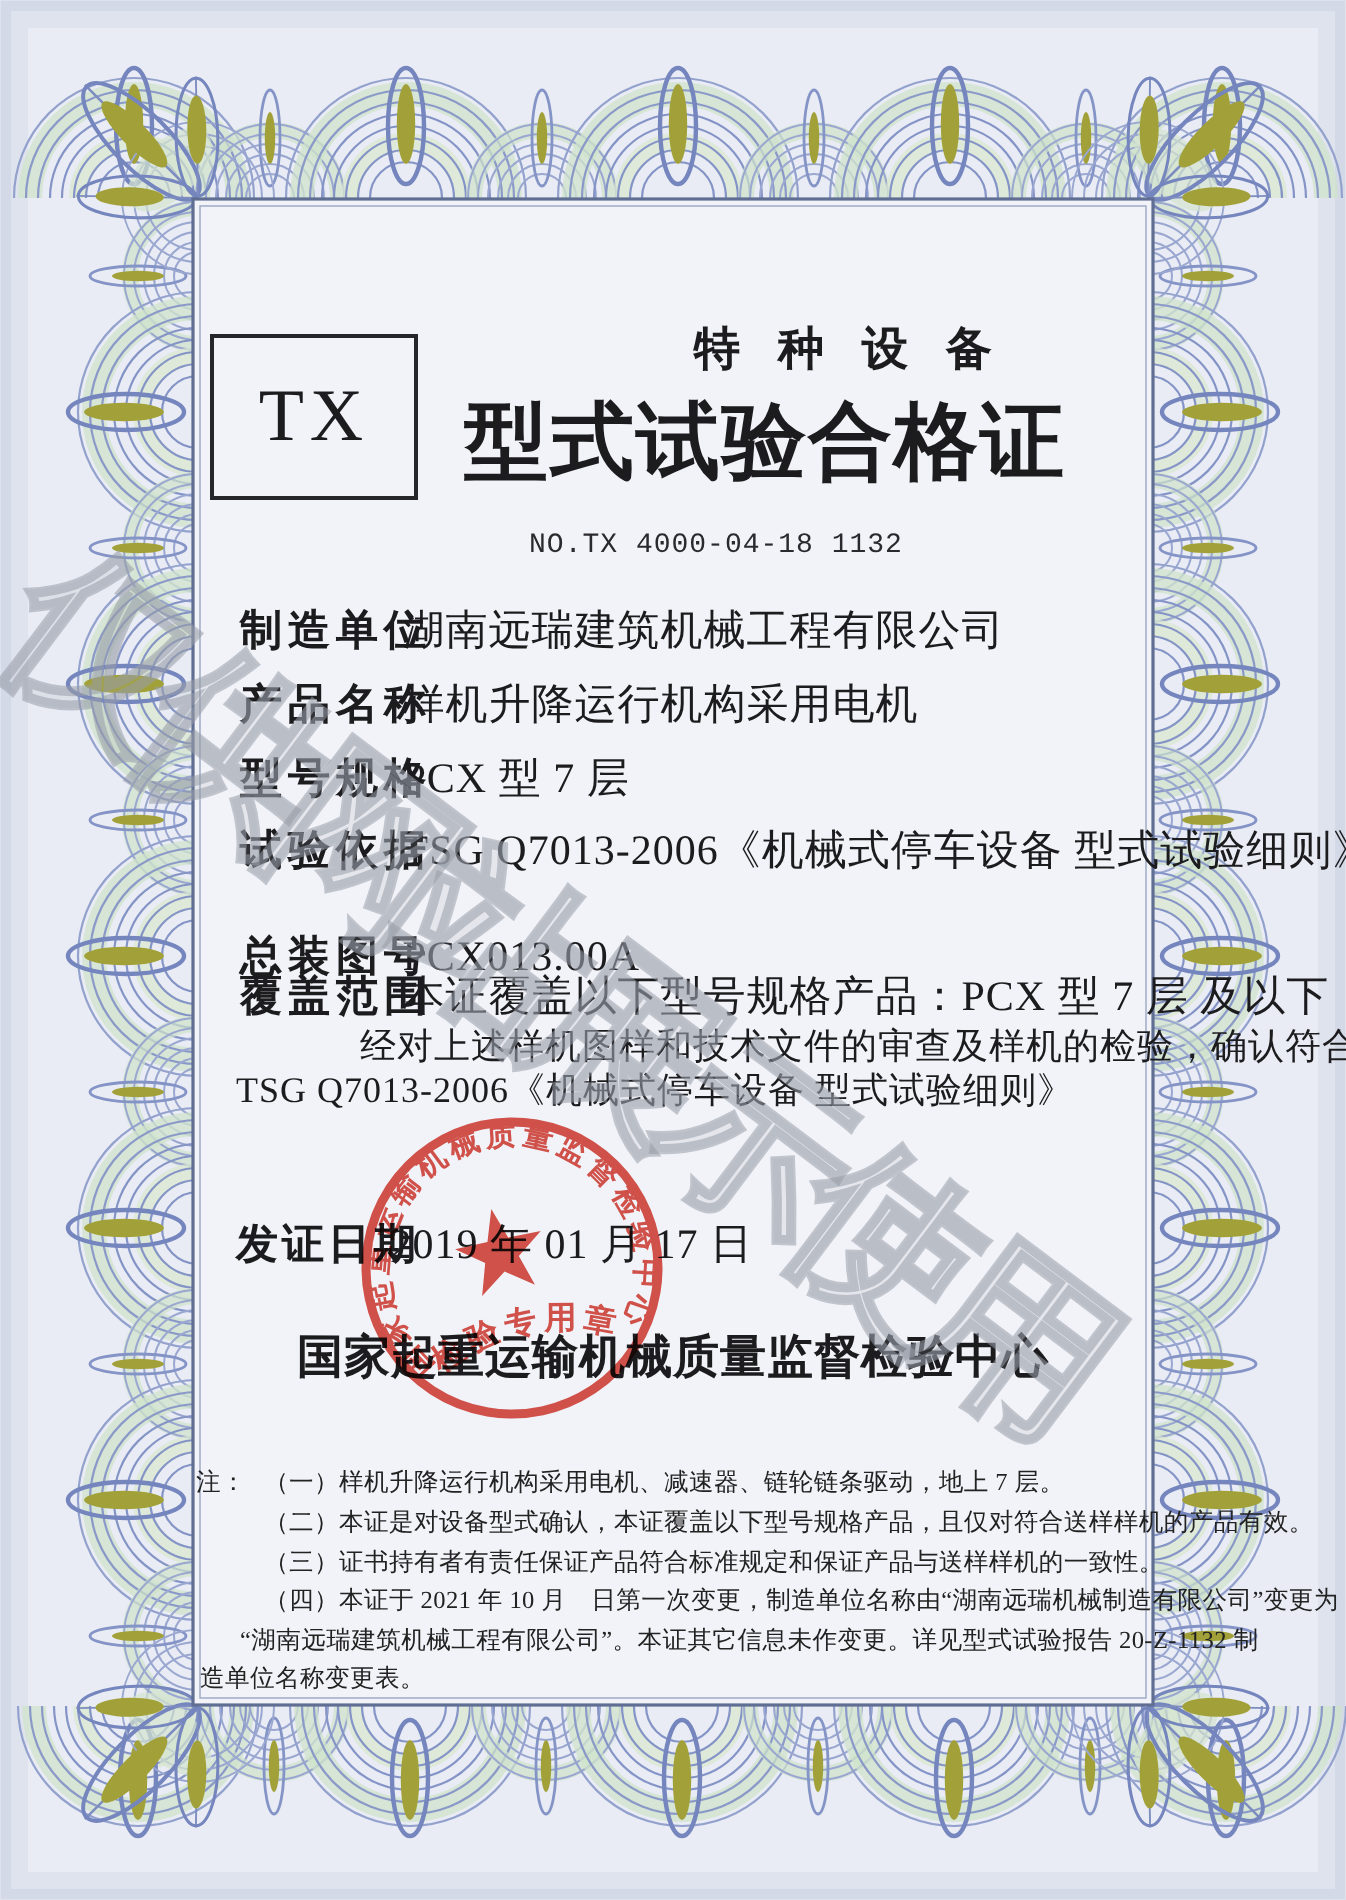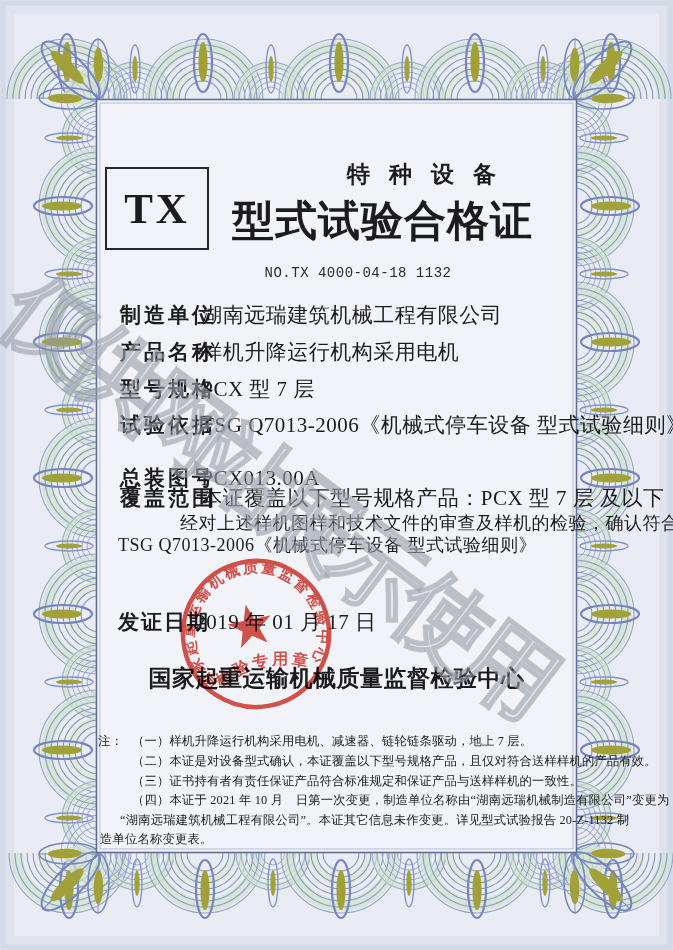--- a/index.html
+++ b/index.html
@@ -8,21 +8,21 @@
     background:#dfe3ee;
     font-family:"Liberation Serif","DejaVu Serif",serif;
     color:#1c1c1e;
   }
   #border-art{position:absolute;left:0;top:0;z-index:0;}
   .abs{position:absolute;white-space:nowrap;}
   
   .tx-box{
     left:105px;top:167px;width:100px;height:79px;
     border:2.5px solid #26262a;display:flex;align-items:center;justify-content:center;
-    font-size:43px;font-weight:bold;letter-spacing:3px;z-index:2;text-align:right;
+    font-size:37px;font-weight:normal;letter-spacing:3px;z-index:2;text-align:right;
   }
   .title-small{left:235px;top:159px;width:280px;text-align:right;
     font-size:23px;font-weight:bold;letter-spacing:19px;text-indent:19px;z-index:2;}
   .title-main{left:232px;top:193px;width:300px;text-align:right;
     font-size:42px;font-weight:bold;letter-spacing:1px;z-index:2;}
   .cert-no{left:238px;top:265px;width:240px;text-align:center;
     font-family:"Liberation Mono","DejaVu Sans Mono",monospace;
     font-size:14px;color:#2a2a2e;letter-spacing:0.5px;z-index:2;}
   
   .row{left:120px;font-size:21px;z-index:2;}

